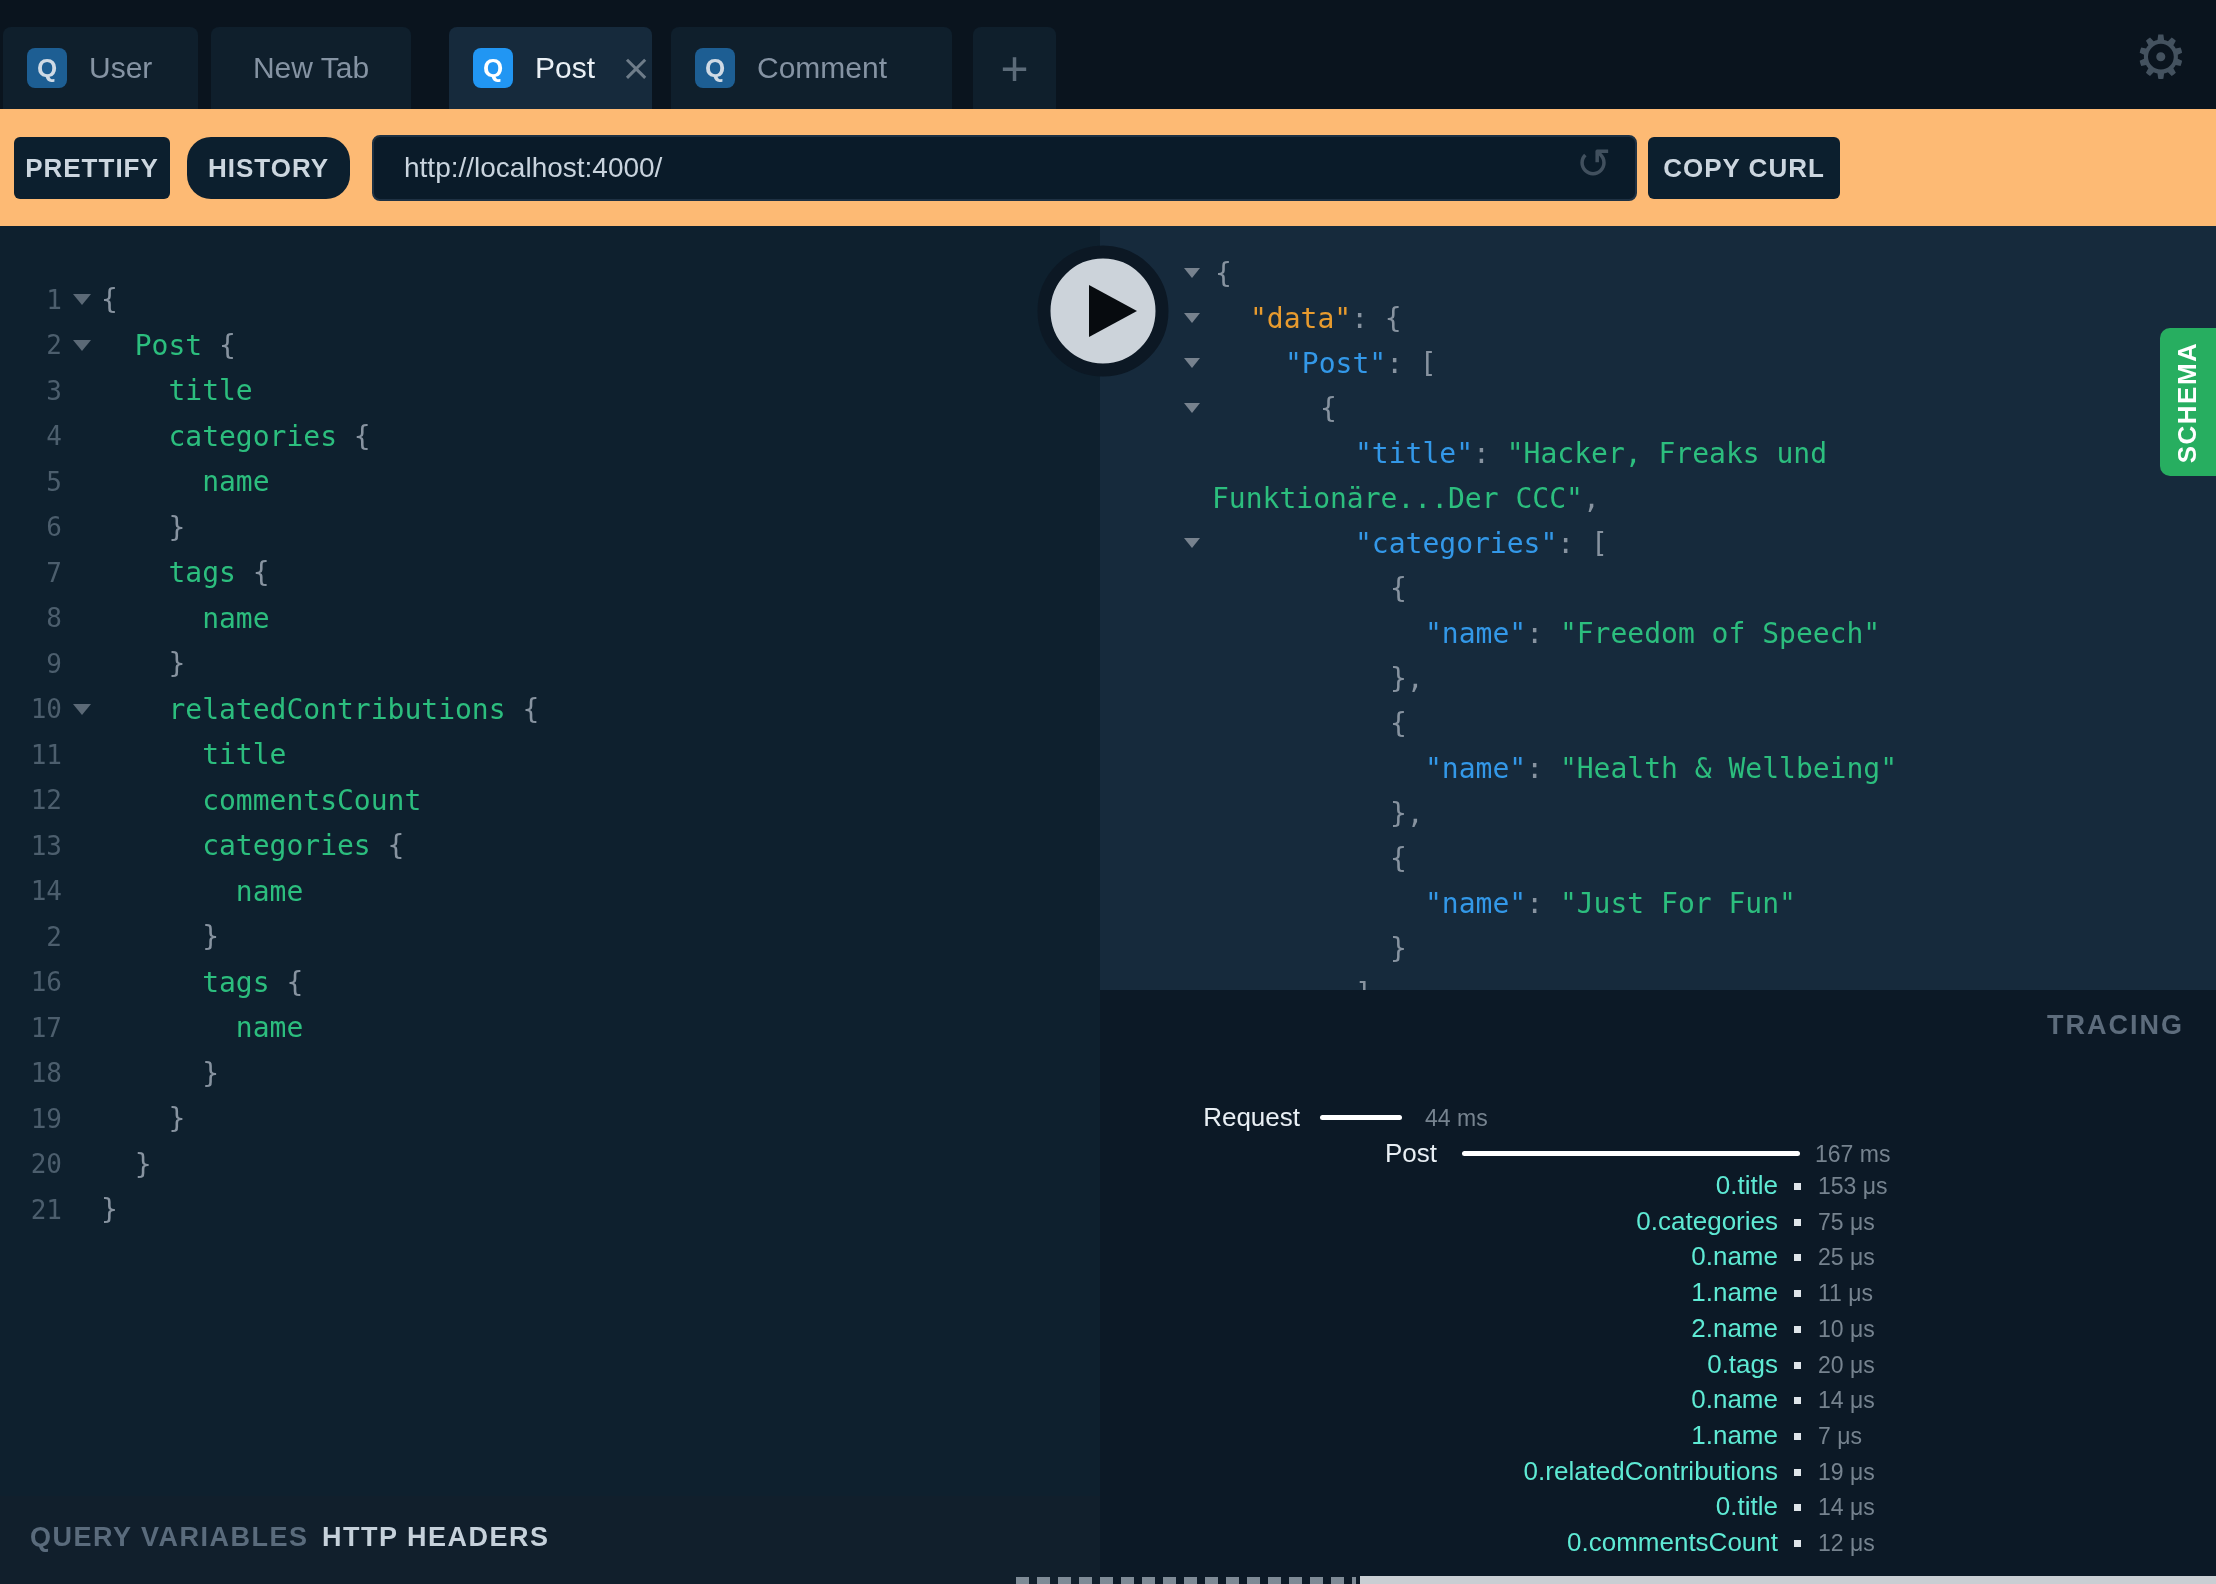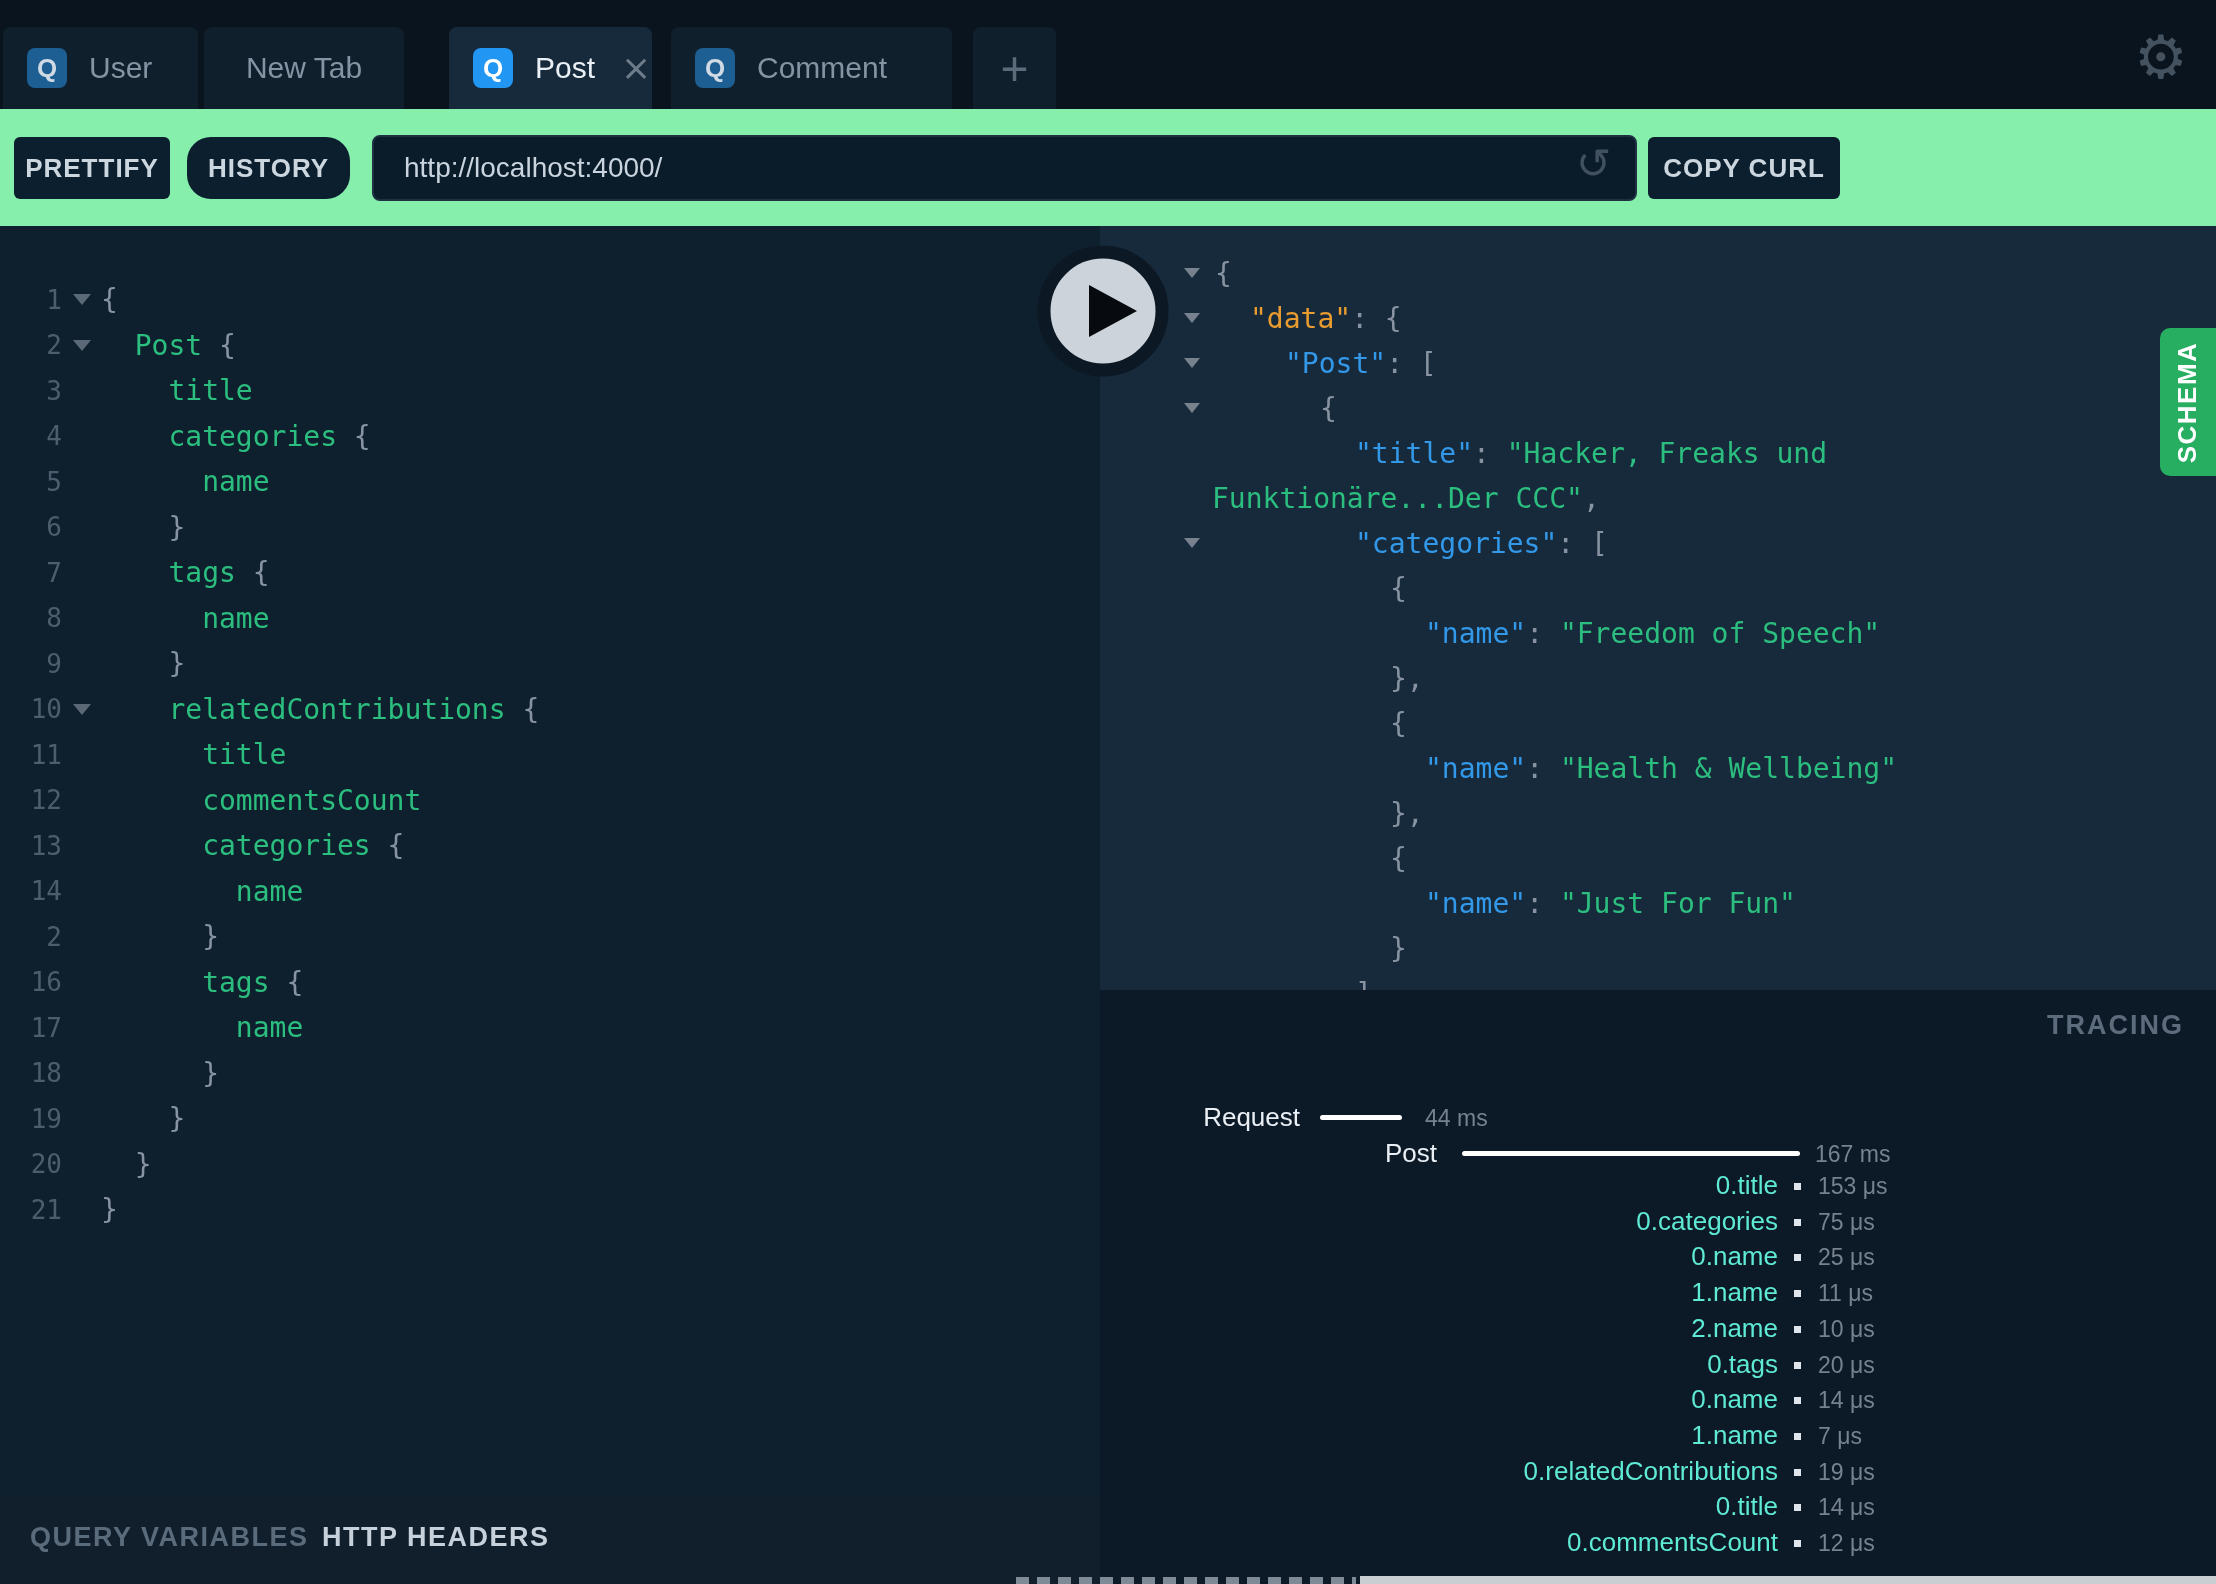--- a/index.html
+++ b/index.html
@@ -22,21 +22,21 @@
   .tab.active .tlab { color:#eaf0f5; }
   .tab.centered { justify-content:center; }
   .tab .closex { font-size:36px; color:#6e7c89; margin-left:4px; line-height:1;
                  font-family:"DejaVu Sans", sans-serif; }
   .plus-tab { position:absolute; left:973px; top:27px; width:83px; height:82px; background:#0f1f2c;
               border-radius:8px 8px 0 0; display:flex; align-items:center; justify-content:center;
               font-size:48px; color:#5c6b79; cursor:pointer; }
   .gear { position:absolute; left:2134px; top:22px; font-size:60px; color:#44525f; cursor:pointer;
           font-family:"DejaVu Sans", sans-serif; }
   
-  .toolbar { position:absolute; left:0; top:109px; width:2216px; height:117px; background:#86efac; }
+  .toolbar { position:absolute; left:0; top:109px; width:2216px; height:117px; background:#fdba74; }
   .tbtn { position:absolute; top:28px; height:62px; background:#0c1f2e; border-radius:6px;
           color:#ccd6df; font-size:26px; font-weight:bold; letter-spacing:1px;
           display:flex; align-items:center; justify-content:center; cursor:pointer; }
   #btn-prettify { left:14px;  width:156px; }
   #btn-history  { left:187px; width:163px;border-radius:24px; }
   #btn-copycurl { left:1648px; width:192px; }
   #btn-share    { left:1856px; width:334px; }
   .urlbox { position:absolute; left:372px; top:26px; width:1265px; height:66px;
             background:#0a1b29; border:2px solid #1e3143; border-radius:8px;
             color:#c9d4de; font-size:28px; padding:0 60px 0 30px;
@@ -91,21 +91,21 @@
 </style>
 </head>
 <body>
 
 <div class="topbar">
   <div id="tabs">
       <div class="tab" style="left: 3px; width: 195px;">
         <span class="badge">Q</span>
         <span class="tlab">User</span>
       </div>
-      <div class="tab centered" style="left: 204px; width: 200px;">
+      <div class="tab centered" style="left: 211px; width: 200px;">
         <span class="tlab">New Tab</span>
       </div>
       <div class="tab active" style="left: 449px; width: 203px;">
         <span class="badge">Q</span>
         <span class="tlab">Post</span>
         <span class="closex">×</span>
       </div>
       <div class="tab" style="left: 671px; width: 281px;">
         <span class="badge">Q</span>
         <span class="tlab">Comment</span>

